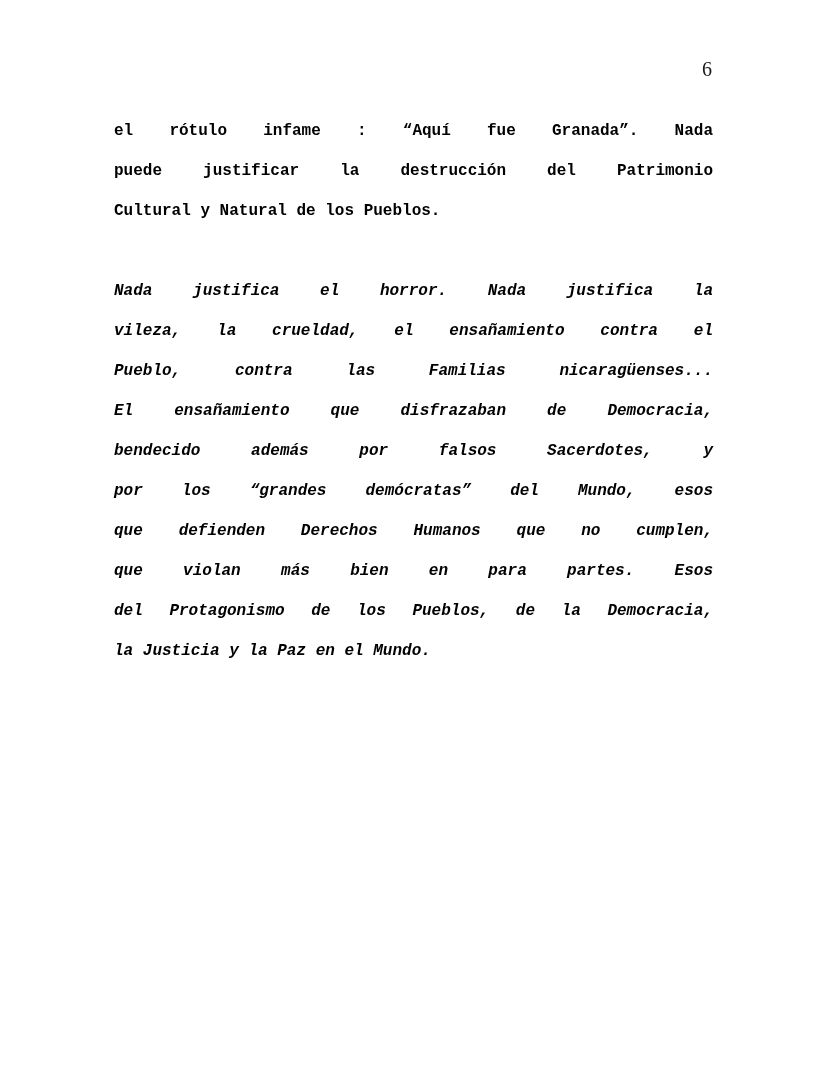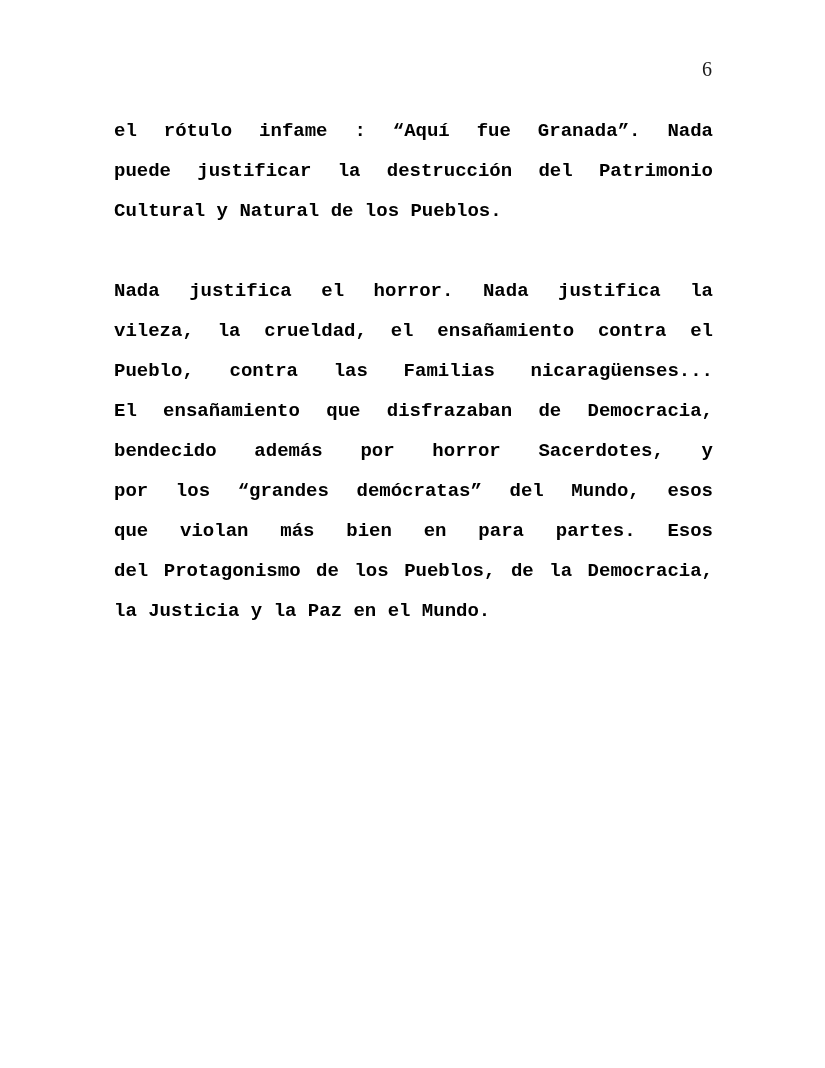--- a/index.html
+++ b/index.html
@@ -37,25 +37,26 @@
       position: absolute;
       left: 114px;
       top: 111px;
       width: 599px;
     }
     .paragraph {
       margin: 0 0 40px 0;
     }
     .paragraph:last-child {
       margin-bottom: 0;
+      font-style: italic;
     }
     .line {
       font-family: "Liberation Mono", monospace;
       font-weight: bold;
-      font-size: 19px;
+      font-size: 16px;
       line-height: 40px;
       color: #000000;
       text-align: justify;
       text-align-last: justify;
       white-space: normal;
     }
     .line.last {
       text-align: left;
       text-align-last: left;
     }
@@ -73,21 +74,22 @@
       <div class="line">puede justificar la destrucción del Patrimonio</div>
       <div class="line last">Cultural y Natural de los Pueblos.</div>
     </div>
 
 
     <div class="paragraph">
       <div class="line">Nada justifica el horror. Nada justifica la</div>
       <div class="line">vileza, la crueldad, el ensañamiento contra el</div>
       <div class="line">Pueblo, contra las Familias nicaragüenses...</div>
       <div class="line">El ensañamiento que disfrazaban de Democracia,</div>
-      <div class="line">bendecido además por horror Sacerdotes, y</div>
+      <div class="line">bendecido además por falsos Sacerdotes, y</div>
       <div class="line">por los “grandes demócratas” del Mundo, esos</div>
+      <div class="line">que defienden Derechos Humanos que no cumplen,</div>
       <div class="line">que violan más bien en para partes. Esos</div>
       <div class="line">del Protagonismo de los Pueblos, de la Democracia,</div>
       <div class="line last">la Justicia y la Paz en el Mundo.</div>
     </div>
 
   </div>
 </div>
 
 </body></html>

